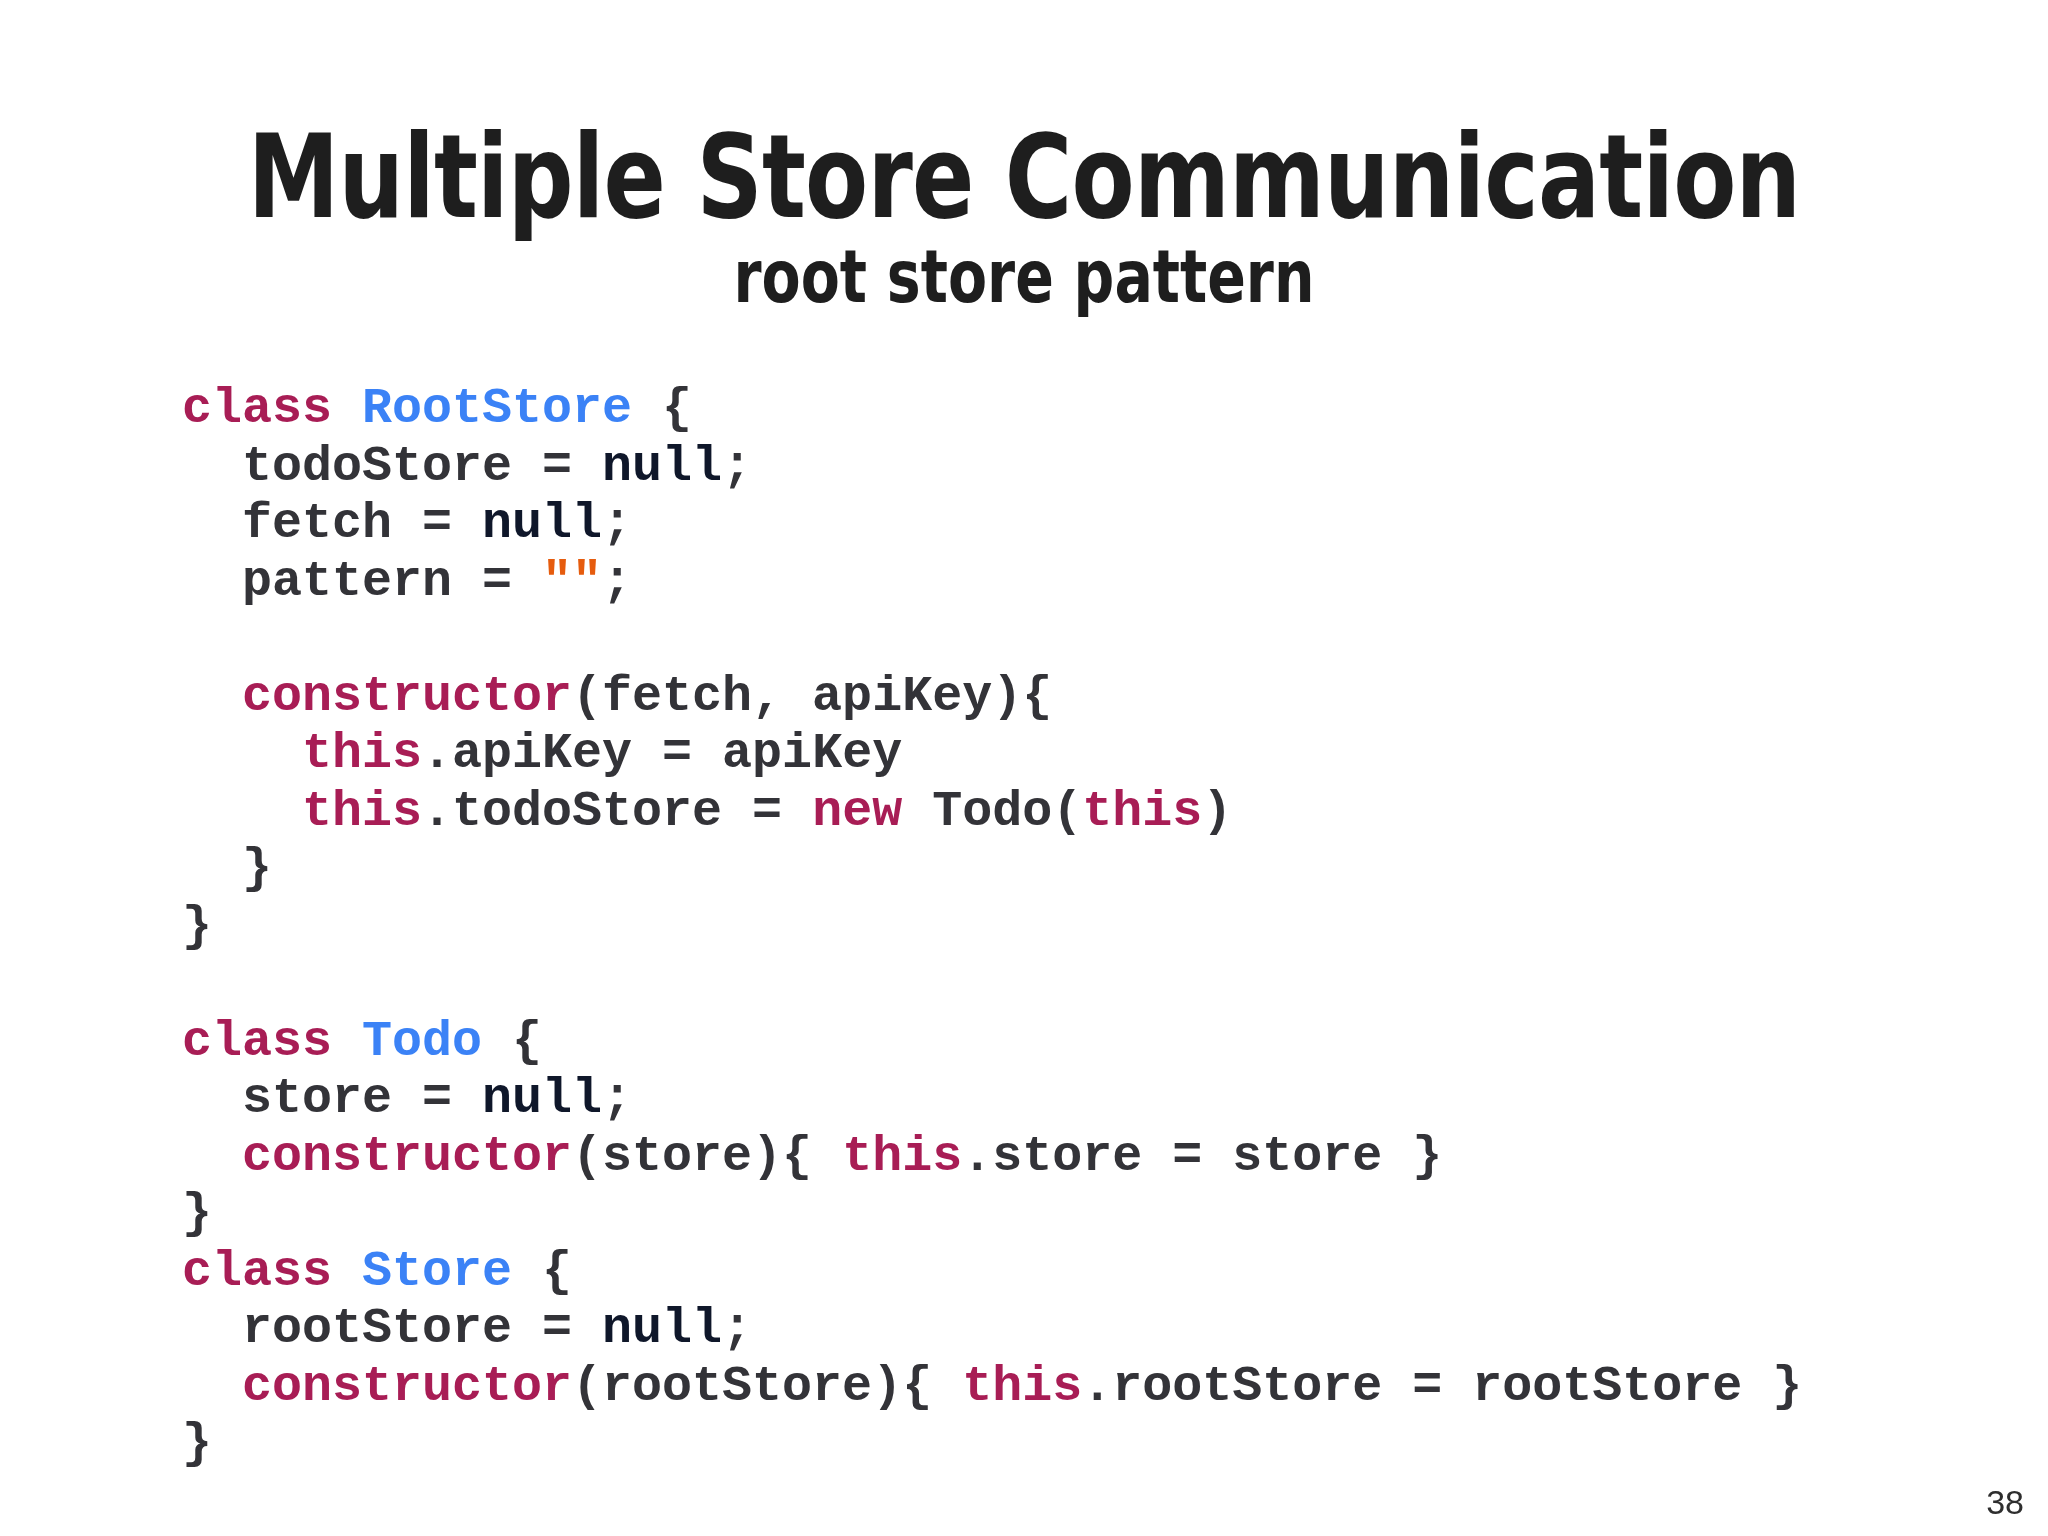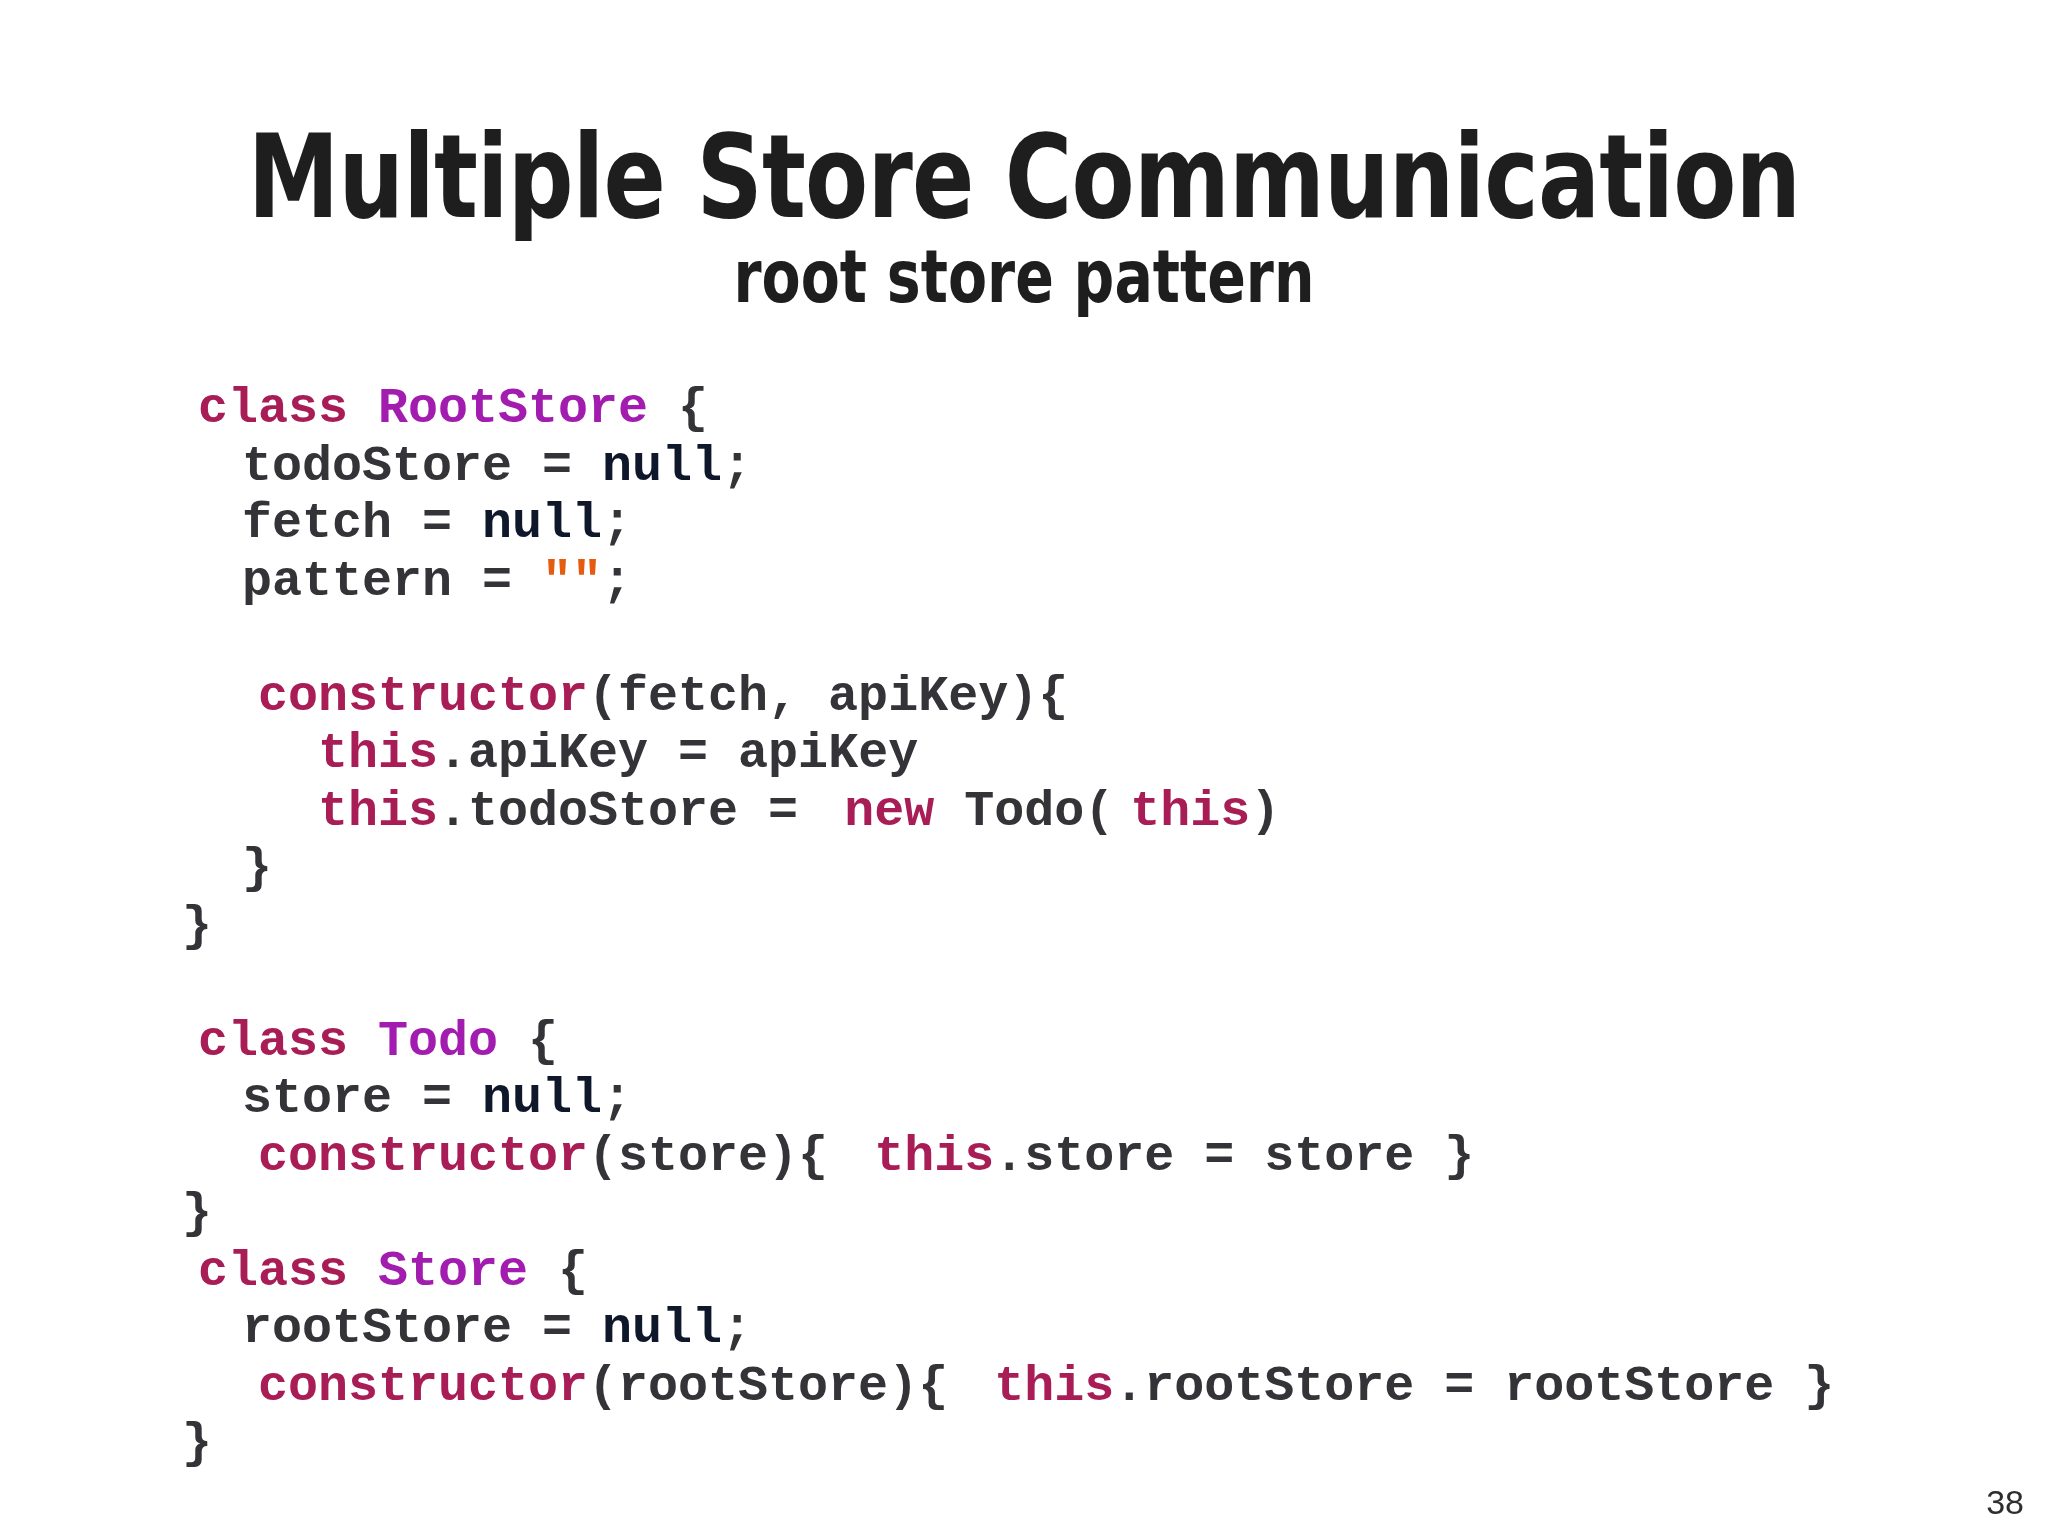--- a/index.html
+++ b/index.html
@@ -56,22 +56,22 @@
     font-weight: bold;
     font-size: 50px;
     line-height: 57.5px;
     color: #333338;
   }
   .code-line {
     height: 57.5px;
     white-space: pre;
   }
   .tok-p   { color: #333338; }
-  .tok-k   { color: #A81D55; margin-left: 16px; }
-  .tok-cls { color: #a21caf; }
+  .tok-k   { color: #A81D55; }
+  .tok-cls { color: #3b82f6; }
   .tok-v   { color: #0f172a; }
   .tok-s   { color: #E65C0E; }
   .page-number {
     position: absolute;
     right: 24px;
     bottom: 14px;
     font-family: "Liberation Sans", sans-serif;
     font-size: 34px;
     color: #2e2e2e;
   }

